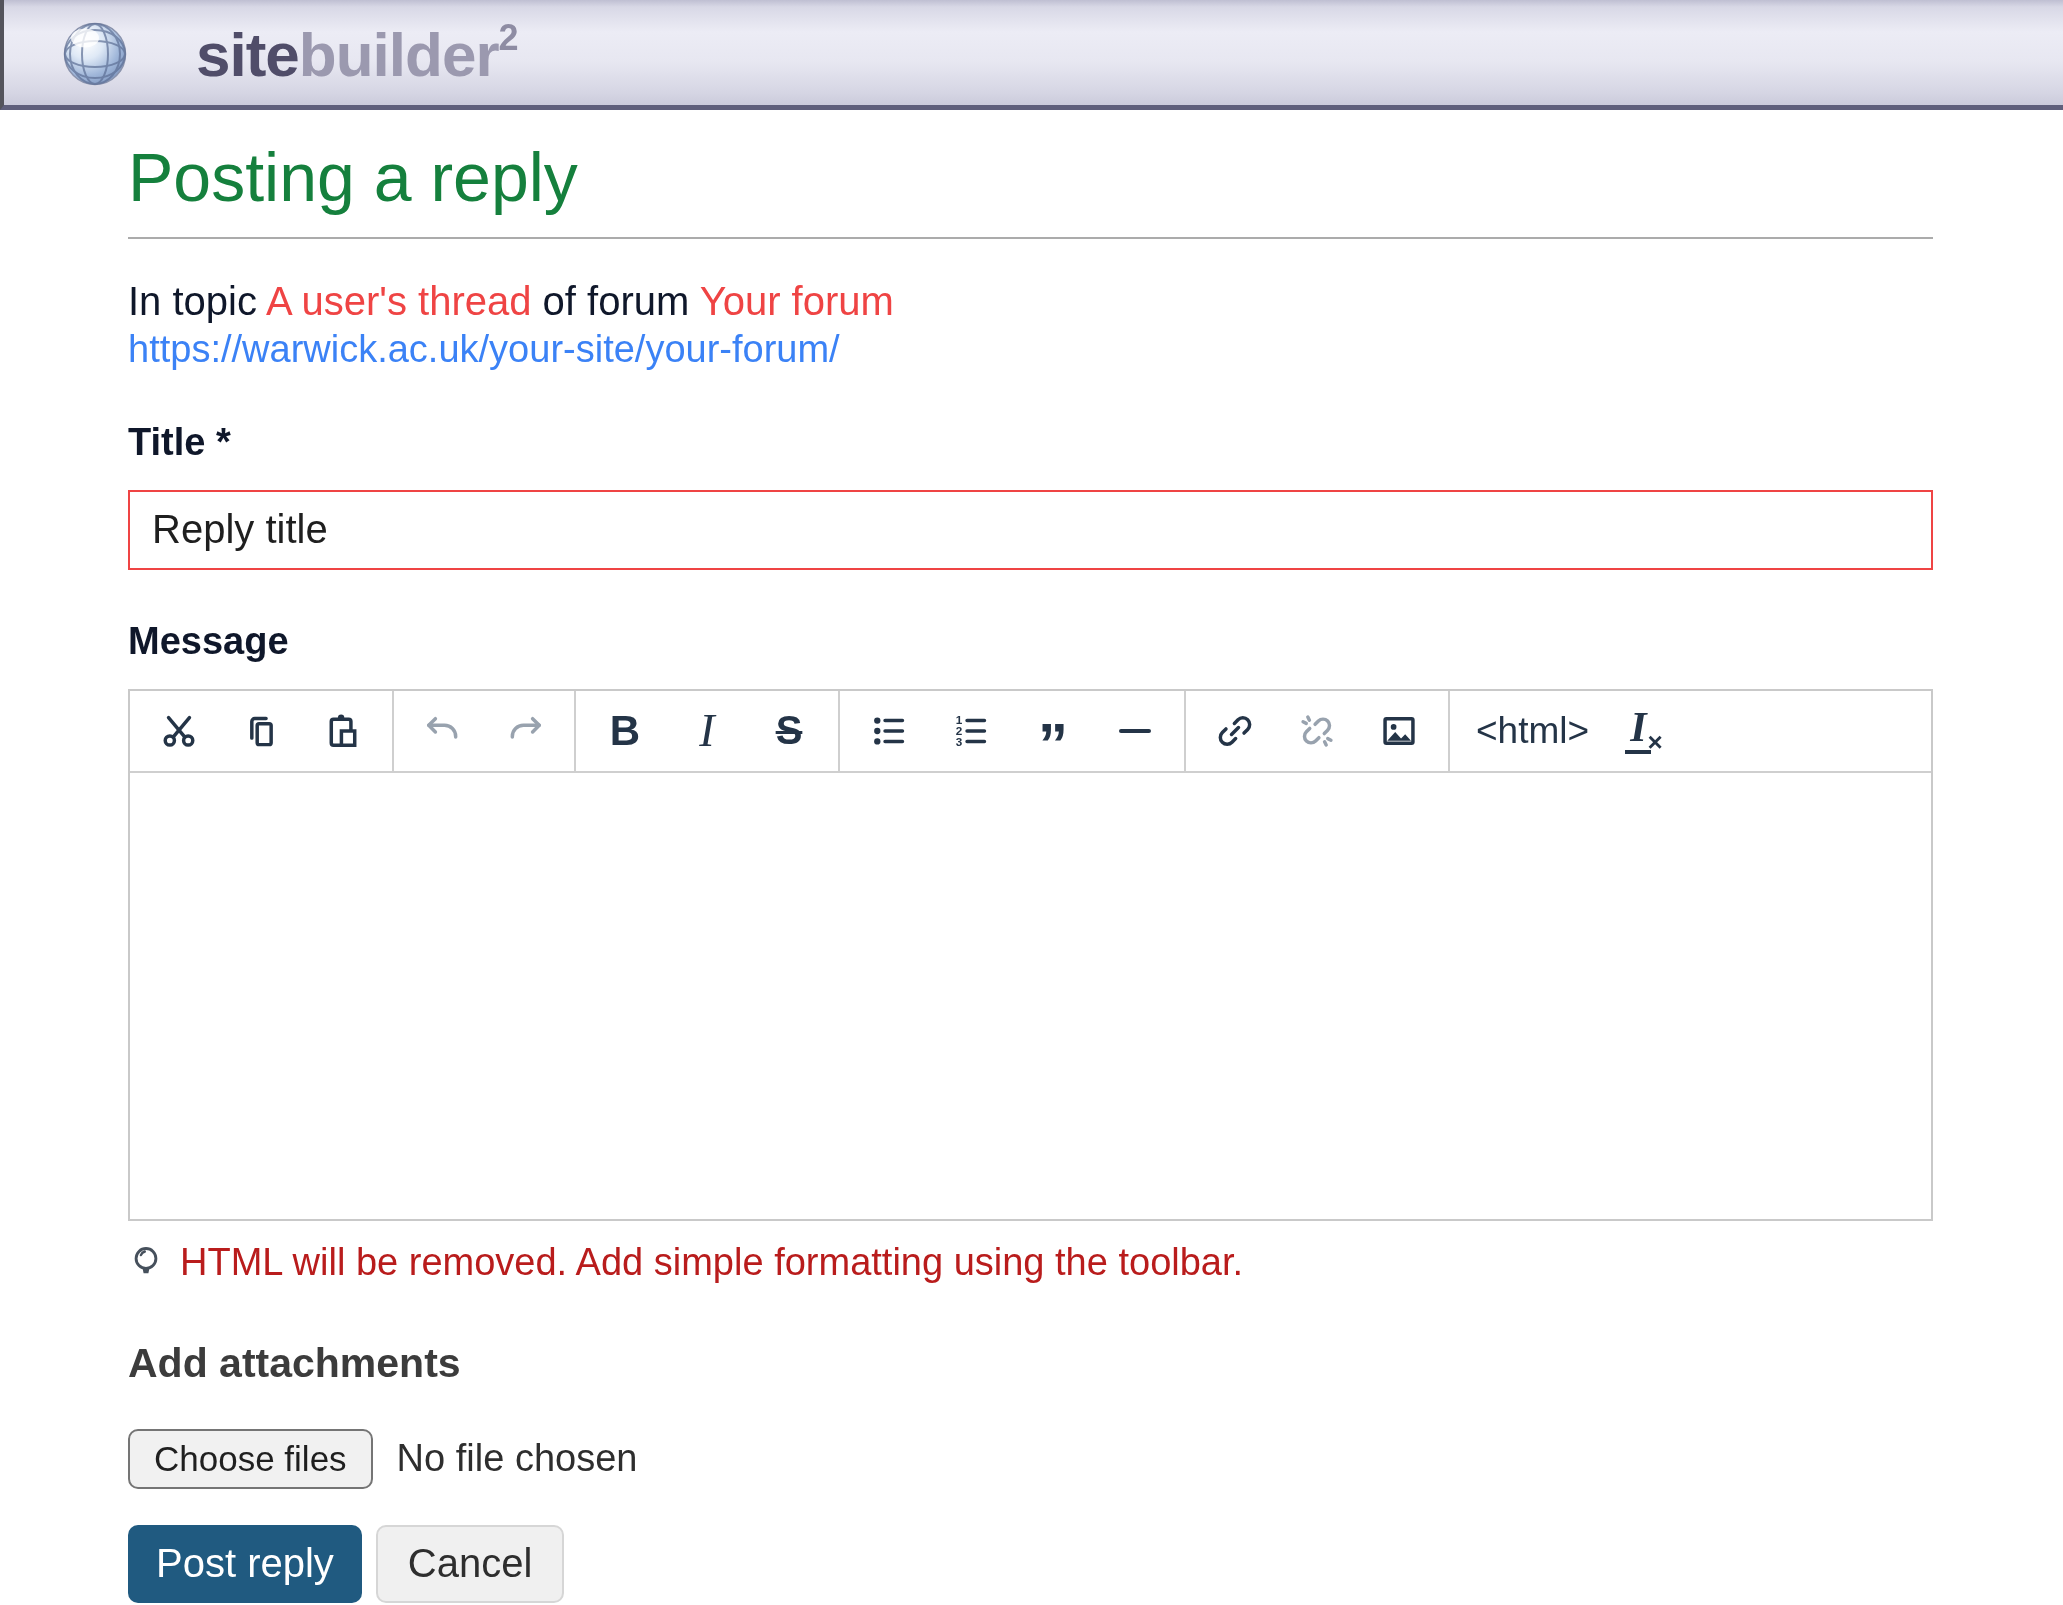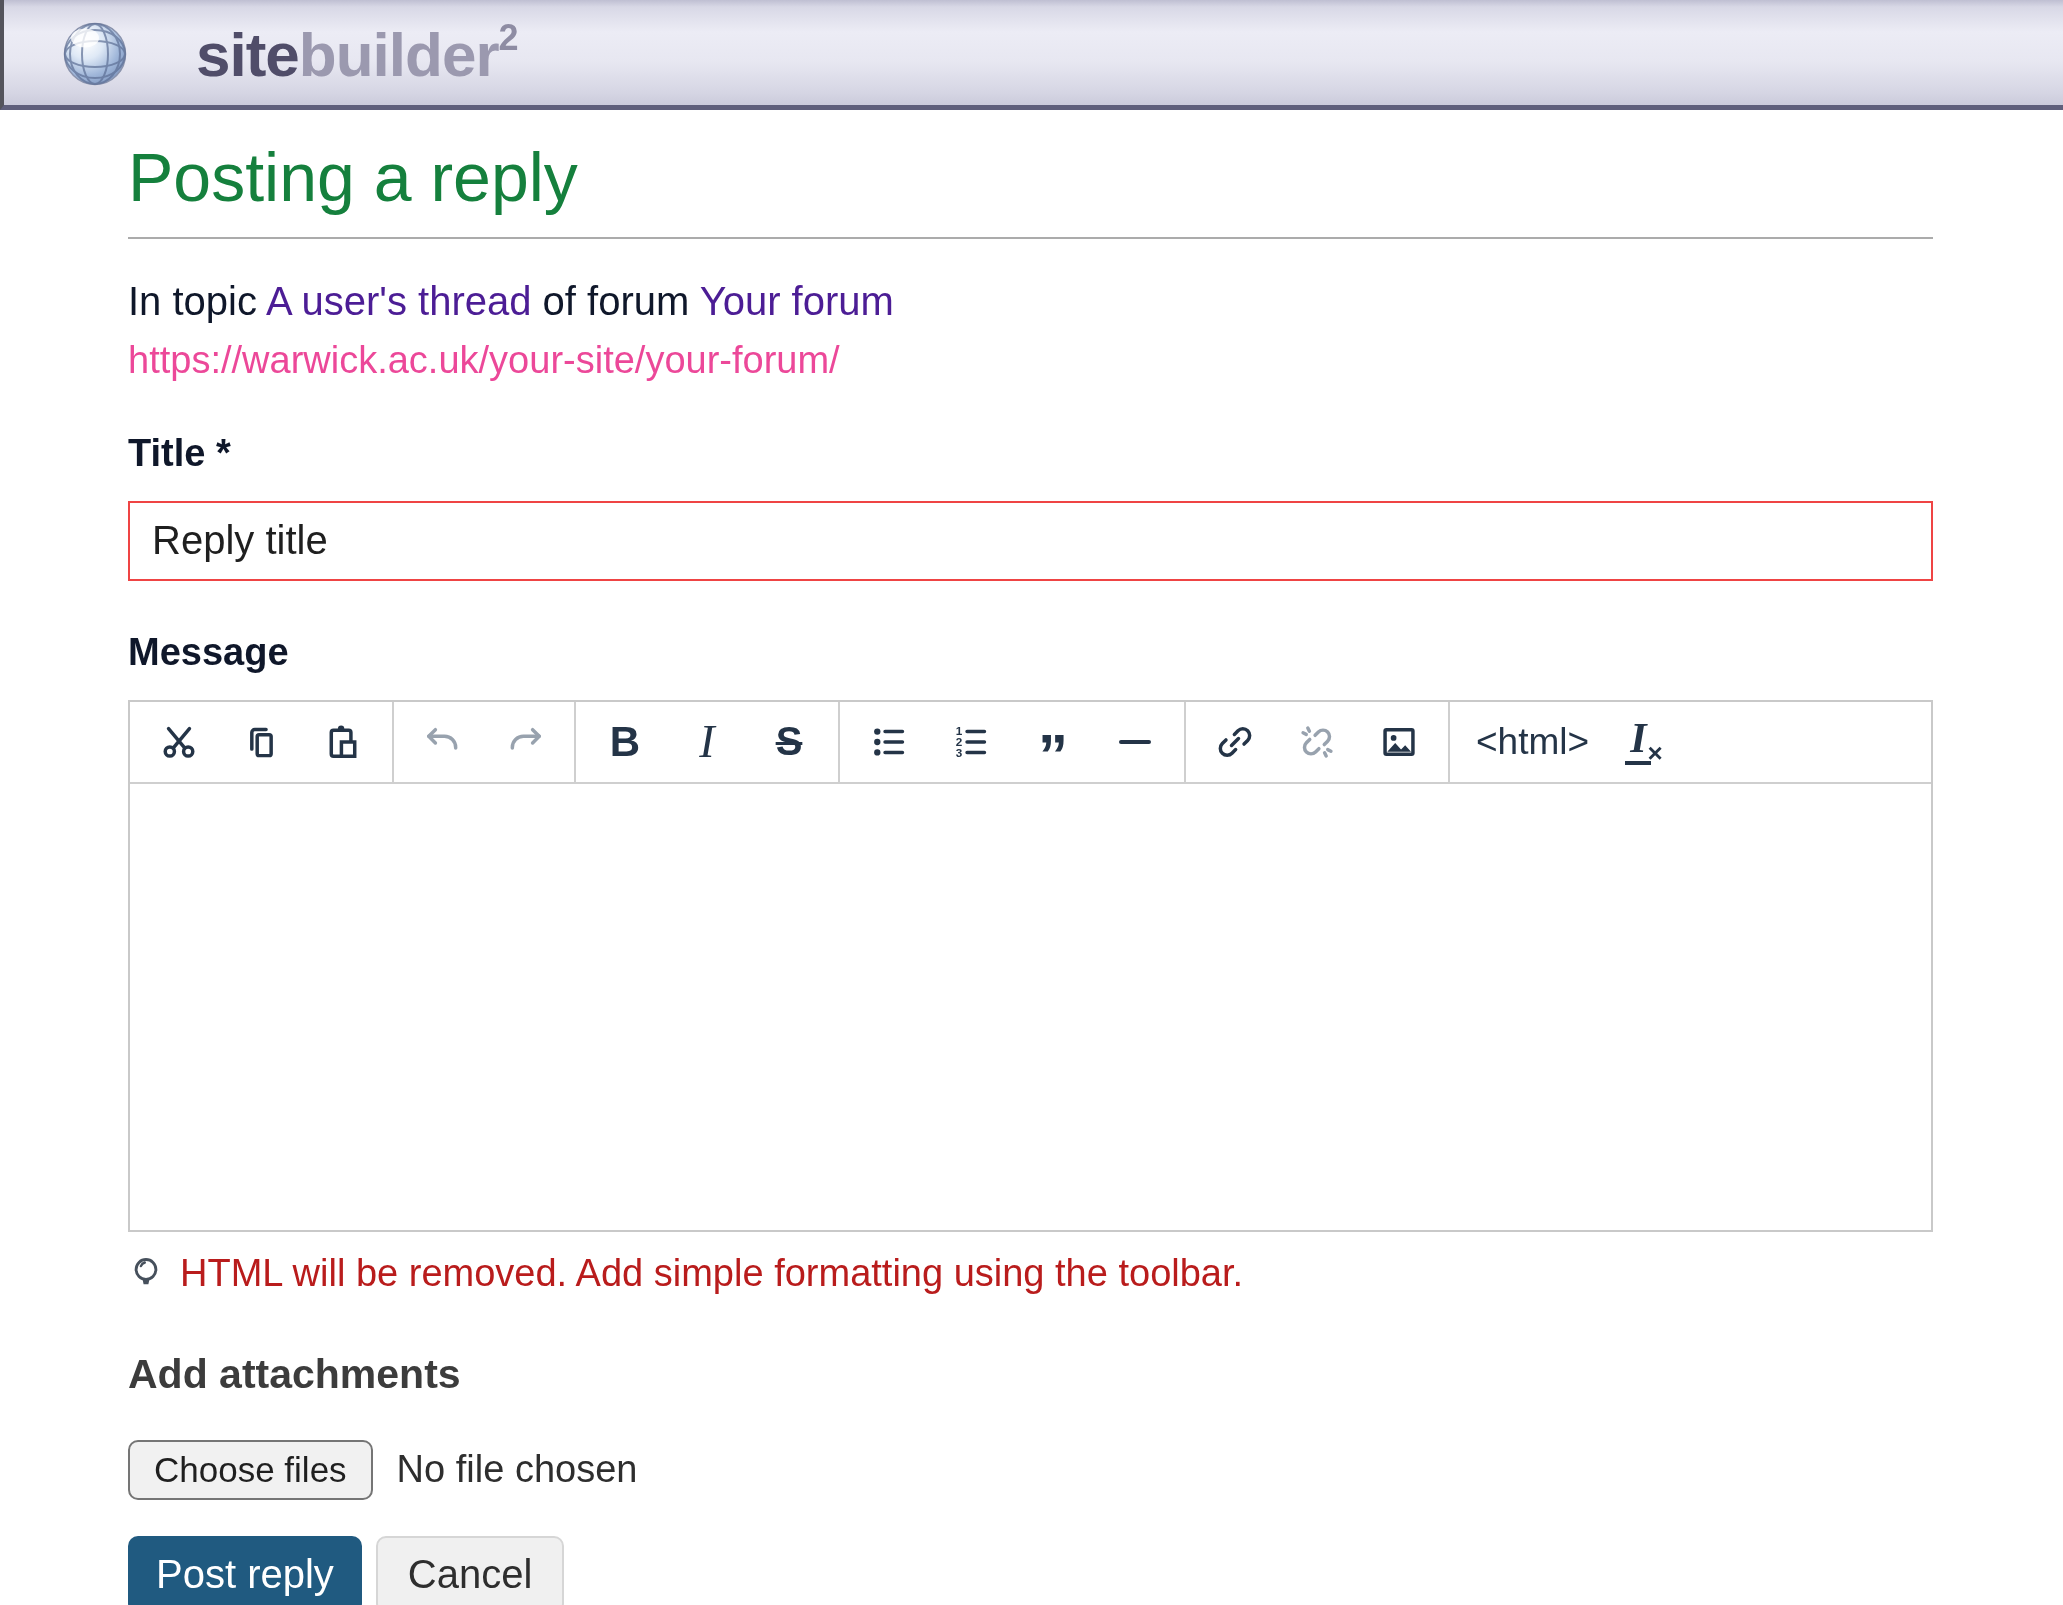--- a/index.html
+++ b/index.html
@@ -34,22 +34,22 @@
 
   .page-title {
     margin:30px 0 0 0;
     font-size:68px; font-weight:400; line-height:1.1;
     color:#15803d;
   }
   .divider { border:none; border-top:2px solid #ababab; margin:22px 0 0 0; }
 
   .topic-line { margin-top:40px; font-size:40px; color:#3a3a3a; }
   .topic-line .muted { color:#0f172a; }
-  .topic-line .dark { color:#4c1d95; }
-  .topic-url { margin-top:15px; font-size:38px; color:#ec4899; }
+  .topic-line .dark { color:#ef4444; }
+  .topic-url { margin-top:4px; font-size:38px; color:#3b82f6; }
 
   .field-label { margin-top:50px; font-size:38px; font-weight:bold; color:#0f172a; }
 
   .title-input {
     display:block; margin-top:26px; width:100%; height:80px;
     border:2px solid #ef4444; background:#fff;
     font-family:inherit; font-size:40px; color:#1f1f1f; padding:0 22px;
     outline:none;
   }
 

